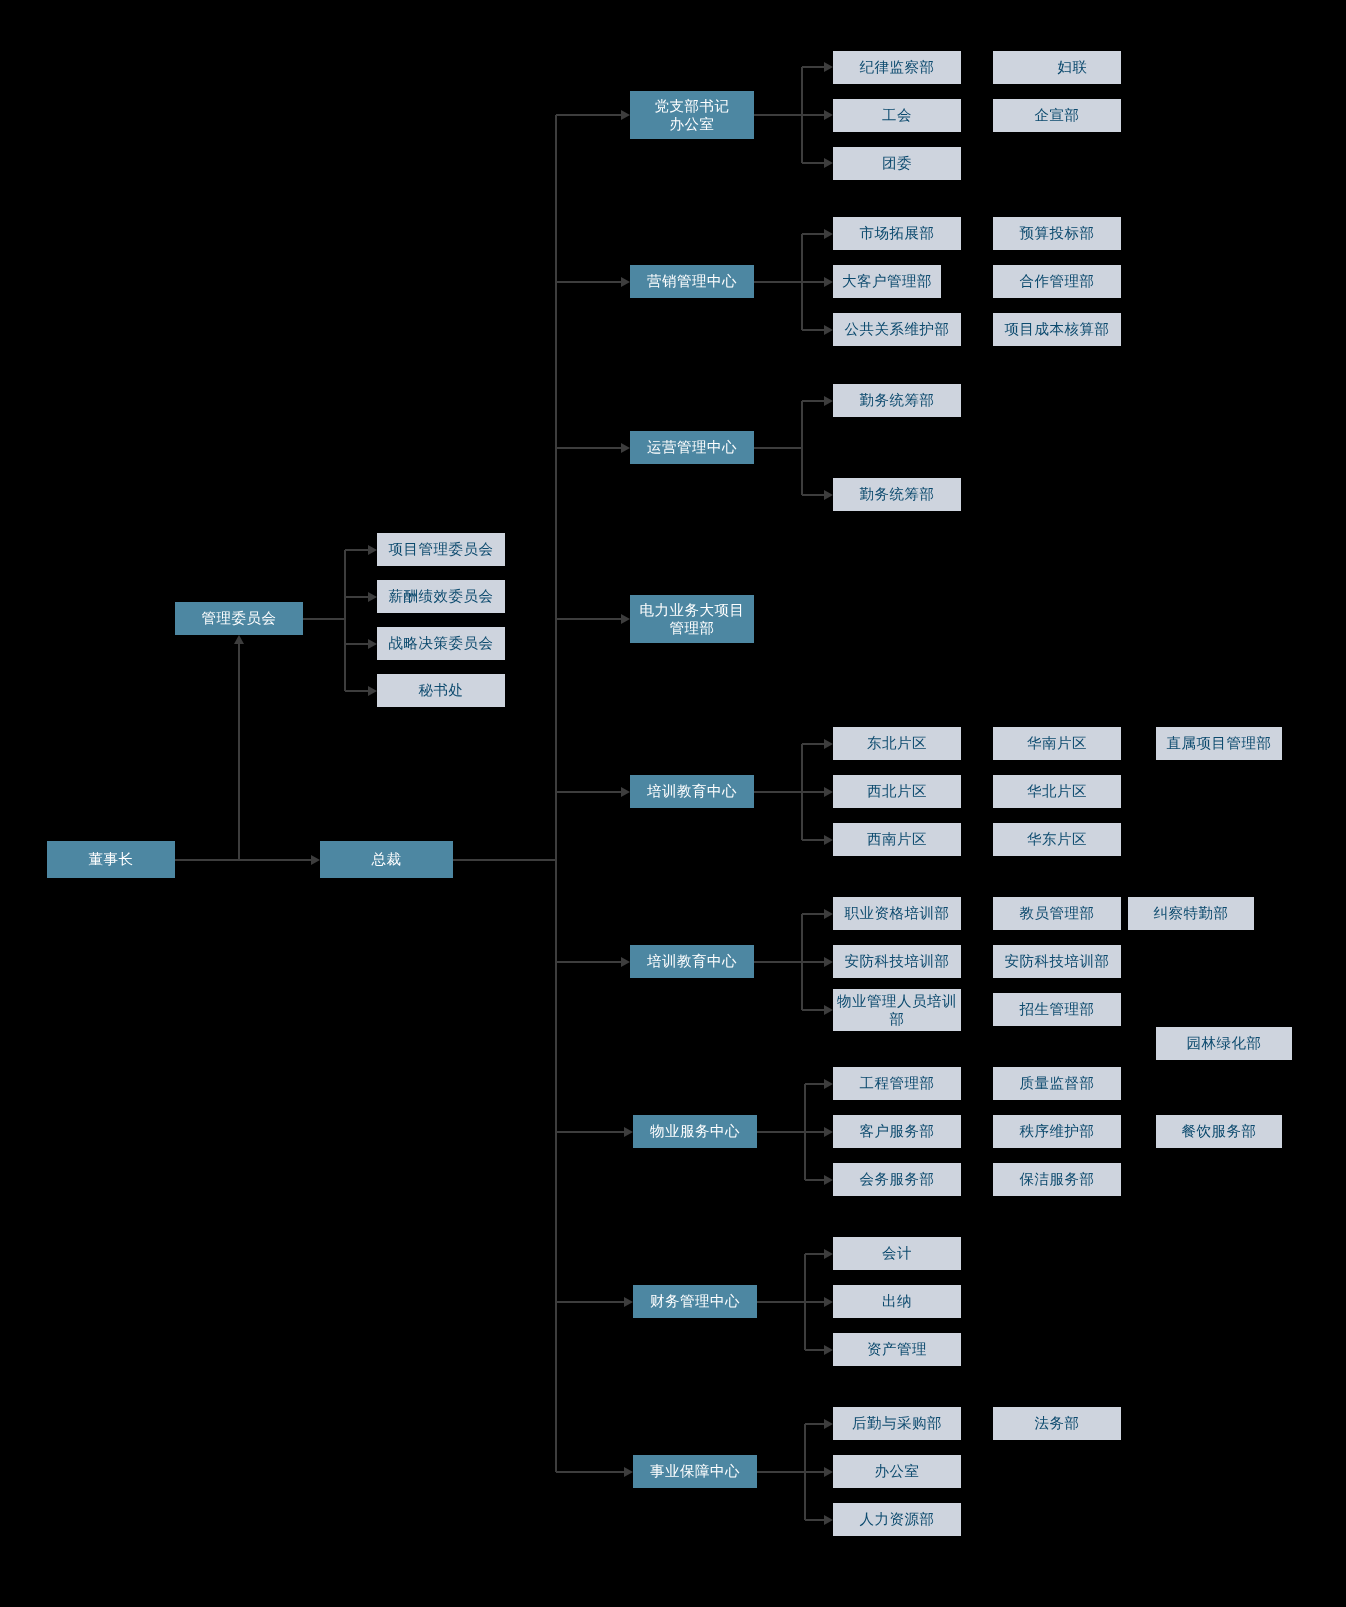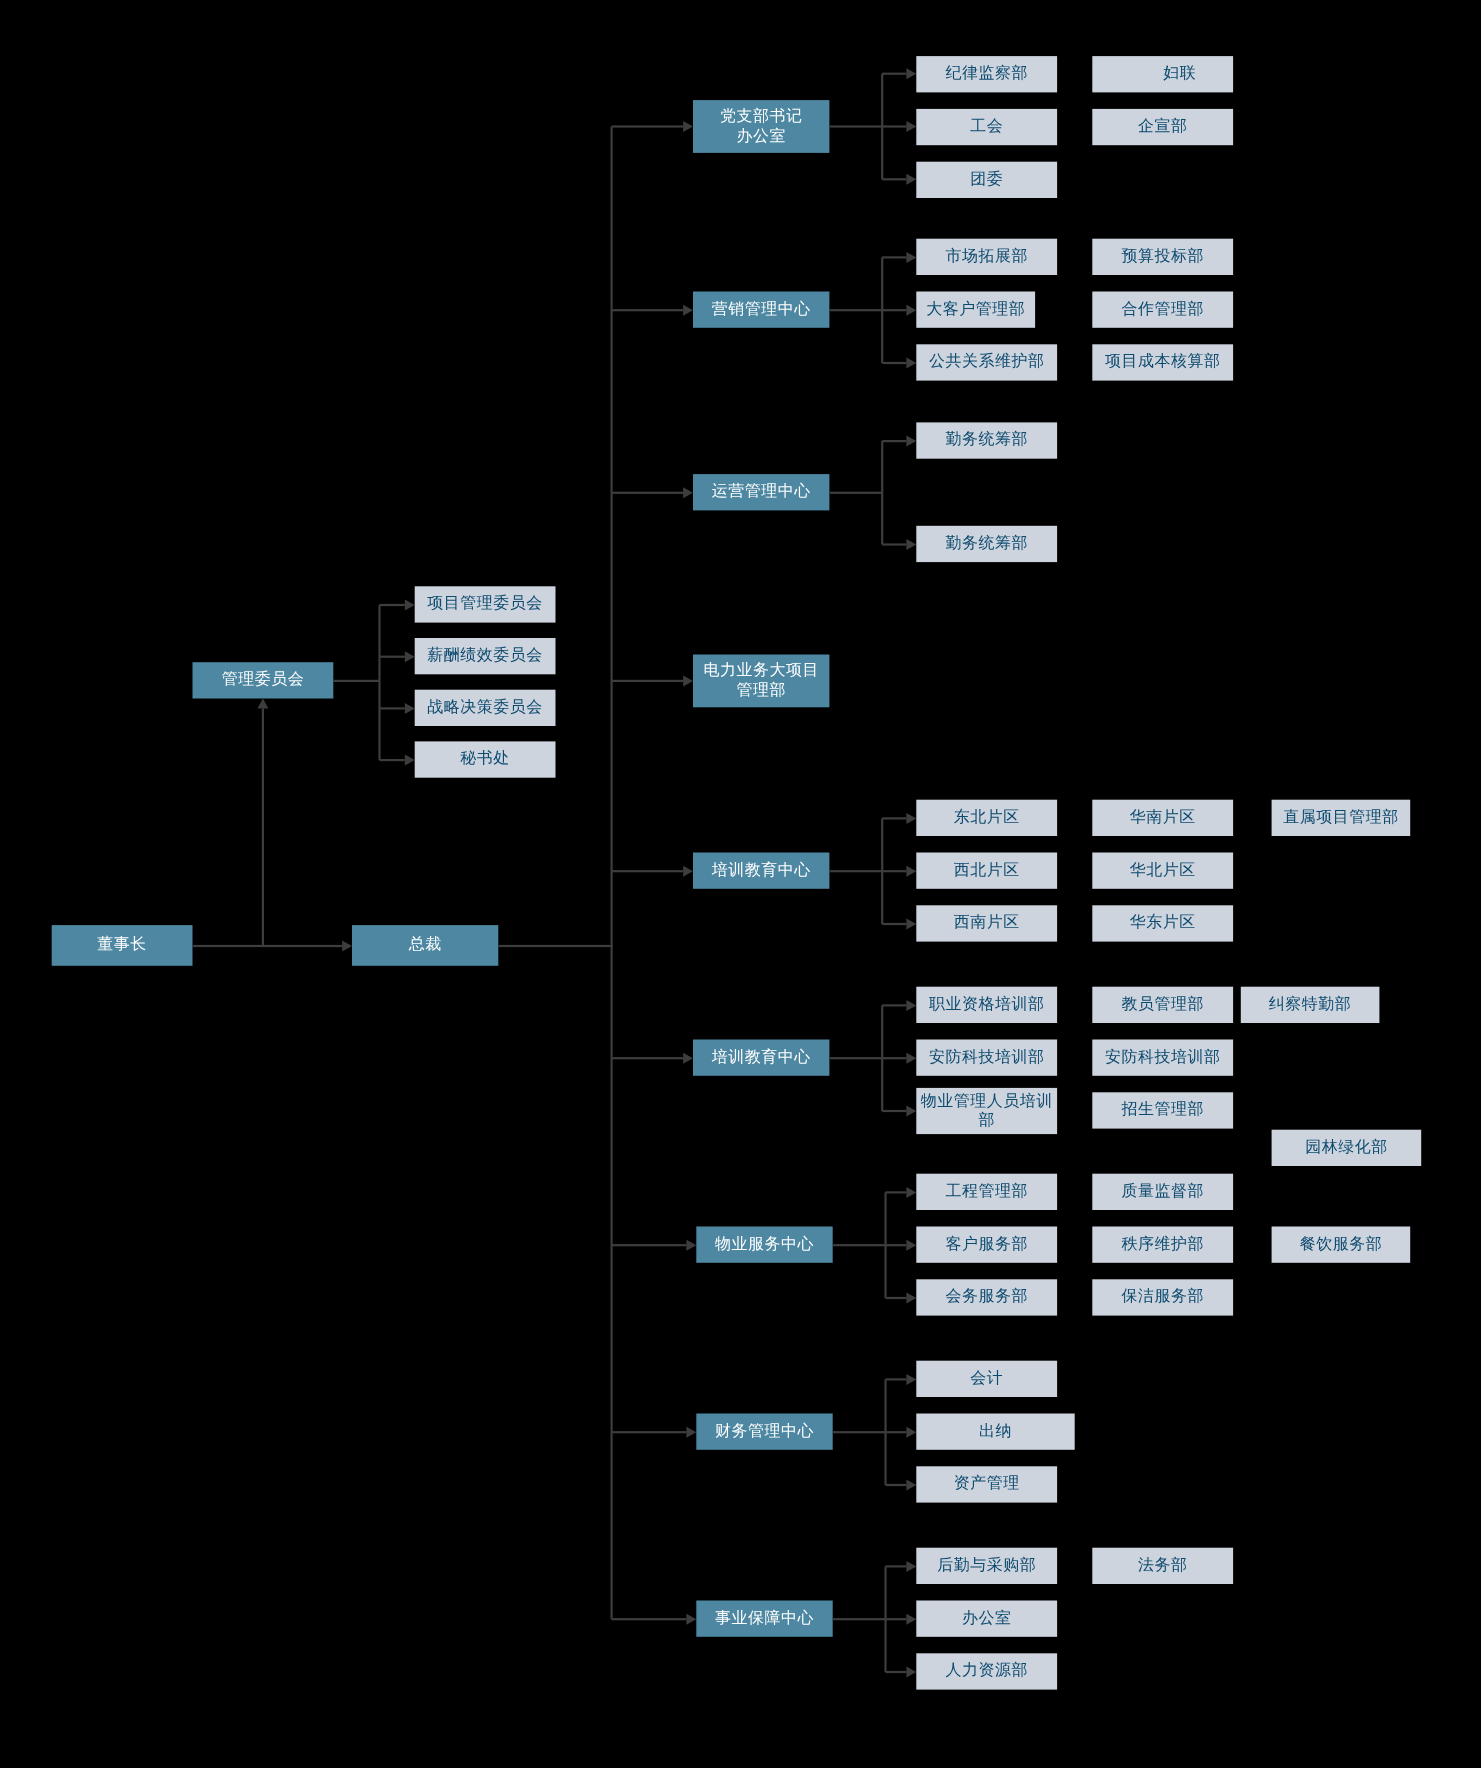--- a/index.html
+++ b/index.html
@@ -184,21 +184,21 @@
     <div class="node grey" style="left: 1156px; top: 1027px; width: 136px; height: 33px;">园林绿化部</div>
     <div class="node grey" style="left: 1156px; top: 1115px; width: 126px; height: 33px;">餐饮服务部</div>
     <div class="node teal" style="left: 633px; top: 1285px; width: 124px; height: 33px;">财务管理中心</div>
     <div class="ln h" style="left: 556px; top: 1300.5px; width: 68px;"></div>
     <div class="arw" style="left: 624px; top: 1296.5px;"></div>
     <div class="ln h" style="left: 757px; top: 1300.5px; width: 48px;"></div>
     <div class="ln v" style="left: 804px; top: 1253.5px; height: 96px;"></div>
     <div class="node grey" style="left: 833px; top: 1237px; width: 128px; height: 33px;">会计</div>
     <div class="ln h" style="left: 805px; top: 1253px; width: 19px;"></div>
     <div class="arw" style="left: 824px; top: 1249px;"></div>
-    <div class="node grey" style="left: 833px; top: 1285px; width: 144px; height: 33px; text-align: center;">出纳</div>
+    <div class="node grey" style="left: 833px; top: 1285px; width: 128px; height: 33px; text-align: center;">出纳</div>
     <div class="ln h" style="left: 805px; top: 1301px; width: 19px;"></div>
     <div class="arw" style="left: 824px; top: 1297px;"></div>
     <div class="node grey" style="left: 833px; top: 1333px; width: 128px; height: 33px;">资产管理</div>
     <div class="ln h" style="left: 805px; top: 1349px; width: 19px;"></div>
     <div class="arw" style="left: 824px; top: 1345px;"></div>
     <div class="node teal" style="left: 633px; top: 1455px; width: 124px; height: 33px;">事业保障中心</div>
     <div class="ln h" style="left: 556px; top: 1470.5px; width: 68px;"></div>
     <div class="arw" style="left: 624px; top: 1466.5px;"></div>
     <div class="ln h" style="left: 757px; top: 1470.5px; width: 48px;"></div>
     <div class="ln v" style="left: 804px; top: 1423.5px; height: 96px;"></div>

